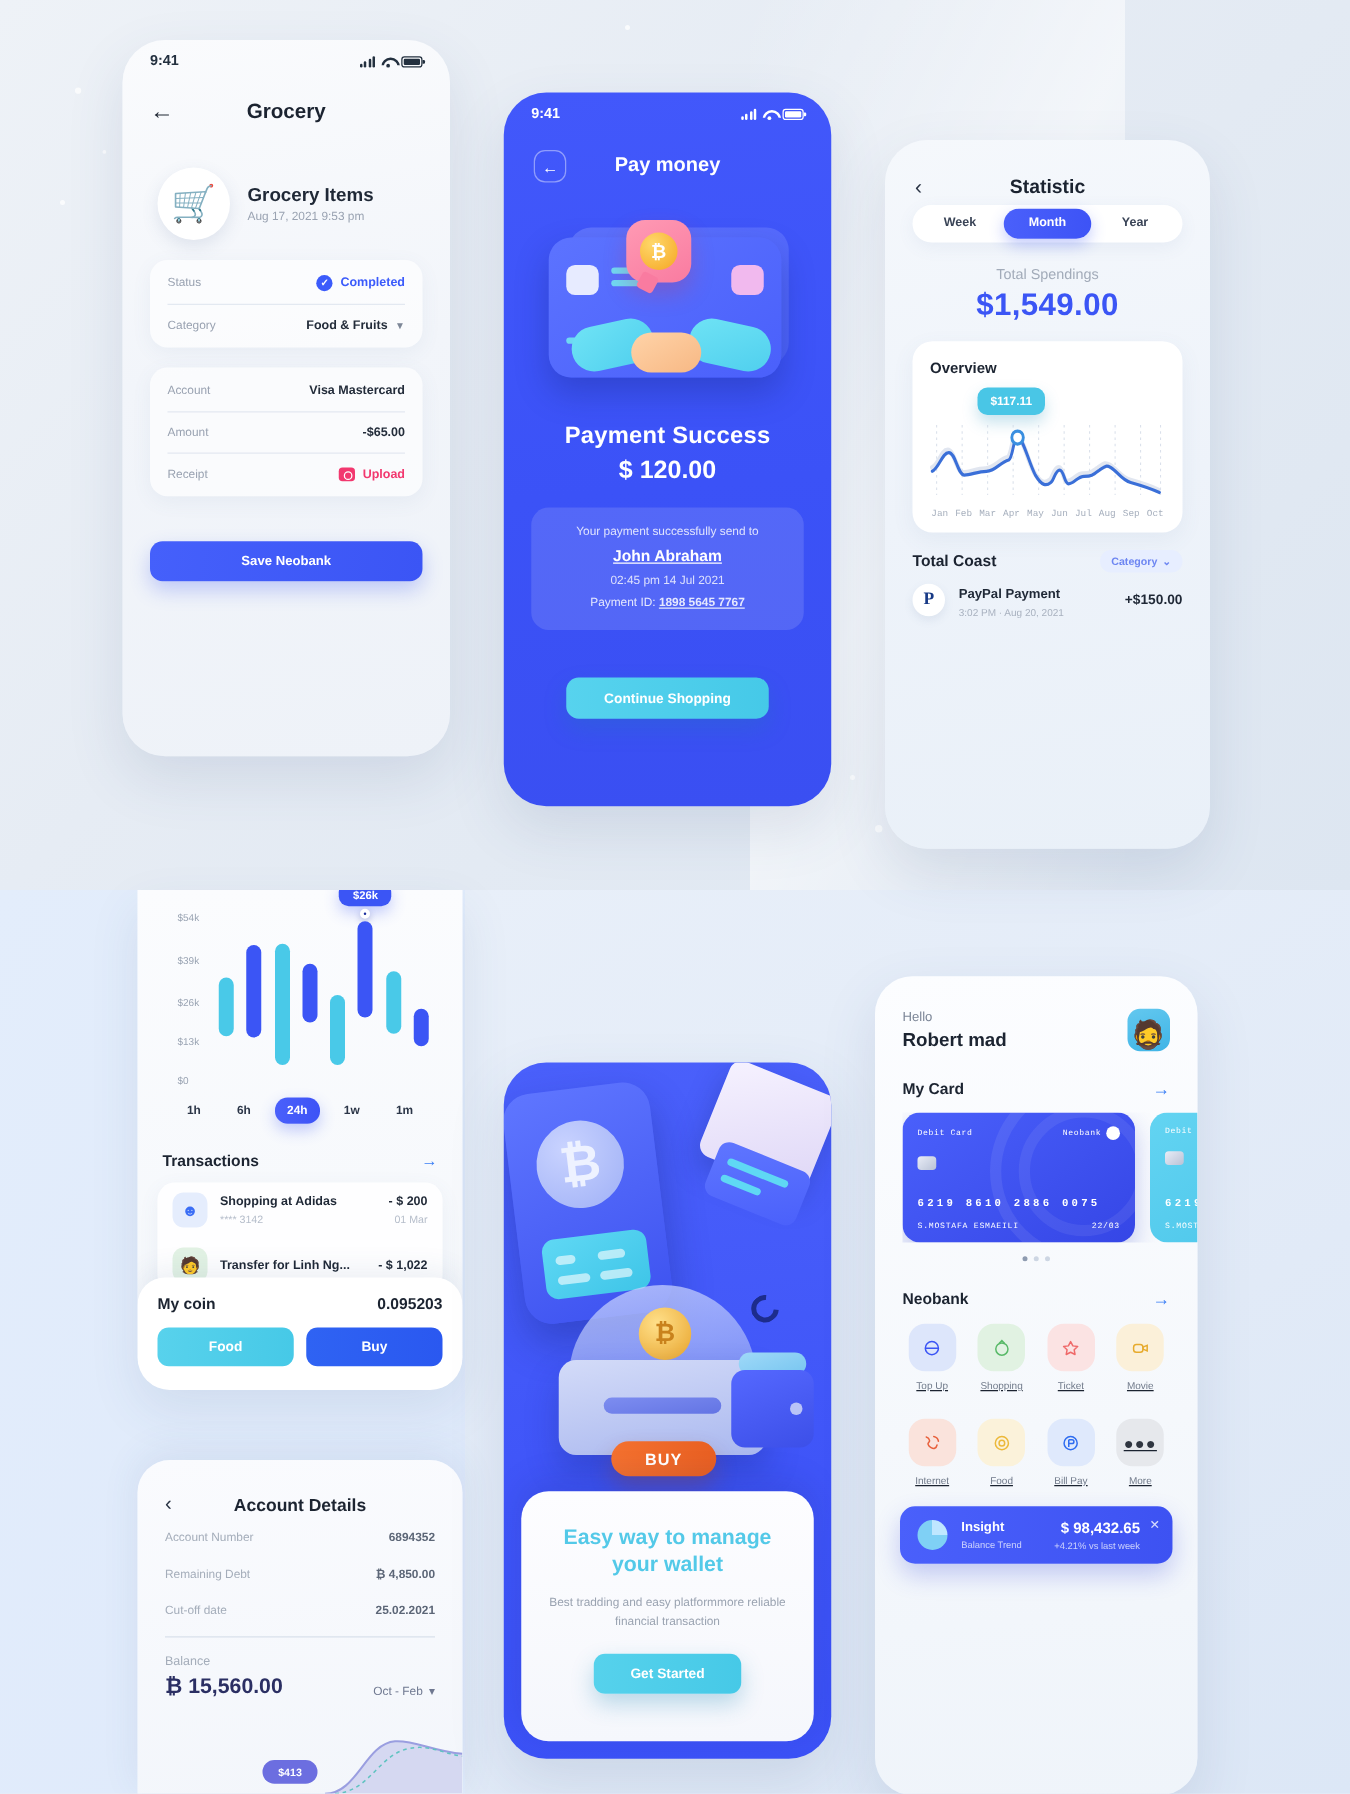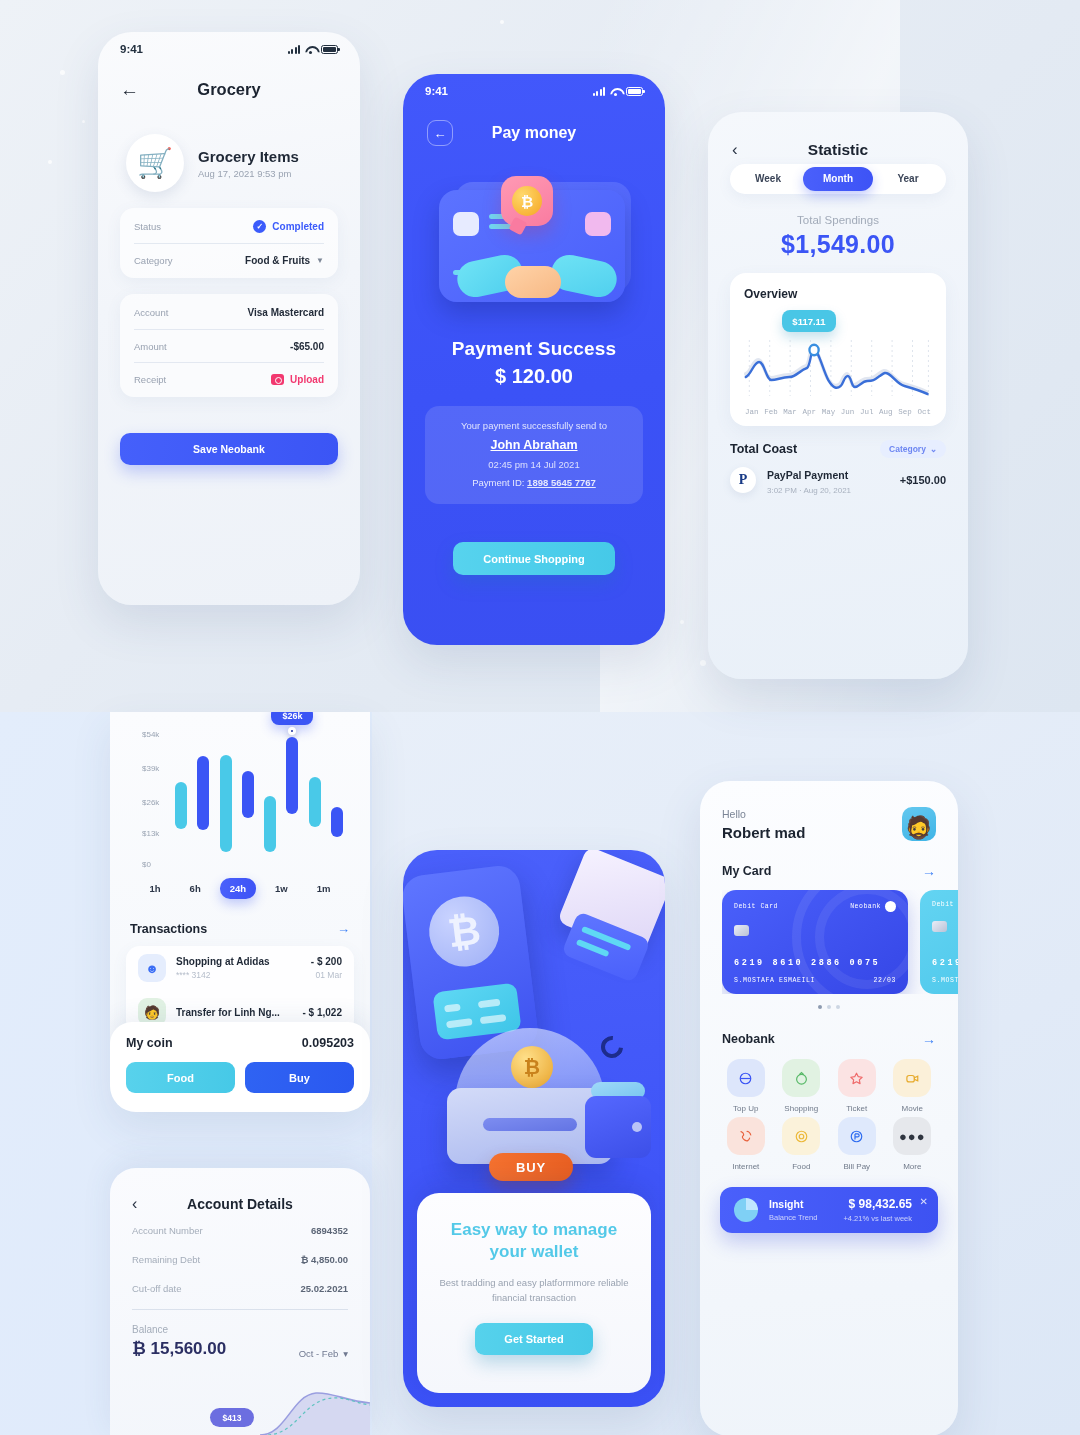--- a/index.html
+++ b/index.html
@@ -390,21 +390,21 @@
   .cc-top { display:flex; align-items:center; justify-content:space-between; font-size: 6.5px; letter-spacing:.5px; }
   .cc-brand { display:flex; align-items:center; gap:4px; }
   .cc-moon { width: 11px; height: 11px; border-radius:50%; background:#fff; }
   .cc-chip { width: 15px; height: 11px; border-radius: 3px; margin-top: 13px;
     background: linear-gradient(140deg,#e9edf7,#b9c2d6); }
   .cc-num { position:absolute; left: 12px; bottom: 26px; font-size: 8.5px; letter-spacing: 2.6px; font-weight:700; }
   .cc-bot { position:absolute; left: 12px; right: 12px; bottom: 10px; display:flex; justify-content:space-between; font-size: 6.5px; letter-spacing:.6px; }
   .dots { display:flex; gap: 5px; justify-content:center; margin-top: 11px; }
   .dots i { width: 4px; height: 4px; border-radius:50%; background:#cdd6e3; display:block; }
   .dots i.on { background:#8e9bb0; }
-  .grid4 { display:grid; grid-template-columns: repeat(4,1fr); gap: 4px 0; margin: 12px 18px 0; }
+  .grid4 { display:grid; grid-template-columns: repeat(4,1fr); gap: 22px 0; margin: 12px 18px 0; text-decoration: underline; }
   .g-item { text-align:center; }
   .g-ic { width: 38px; height: 38px; border-radius: 13px; margin: 0 auto;
     display:flex; align-items:center; justify-content:center; }
   .g-l { font-size: 8px; color: #707a8a; margin-top: 7px; }
   .insight {
     margin: 16px 20px 0; height: 46px; border-radius: 12px; position:relative;
     background: linear-gradient(95deg,#4a60fb,#3d52f2); color:#fff;
     display:flex; align-items:center; padding: 0 14px; gap: 11px;
     box-shadow: 0 9px 20px rgba(50,70,220,.26);
   }

